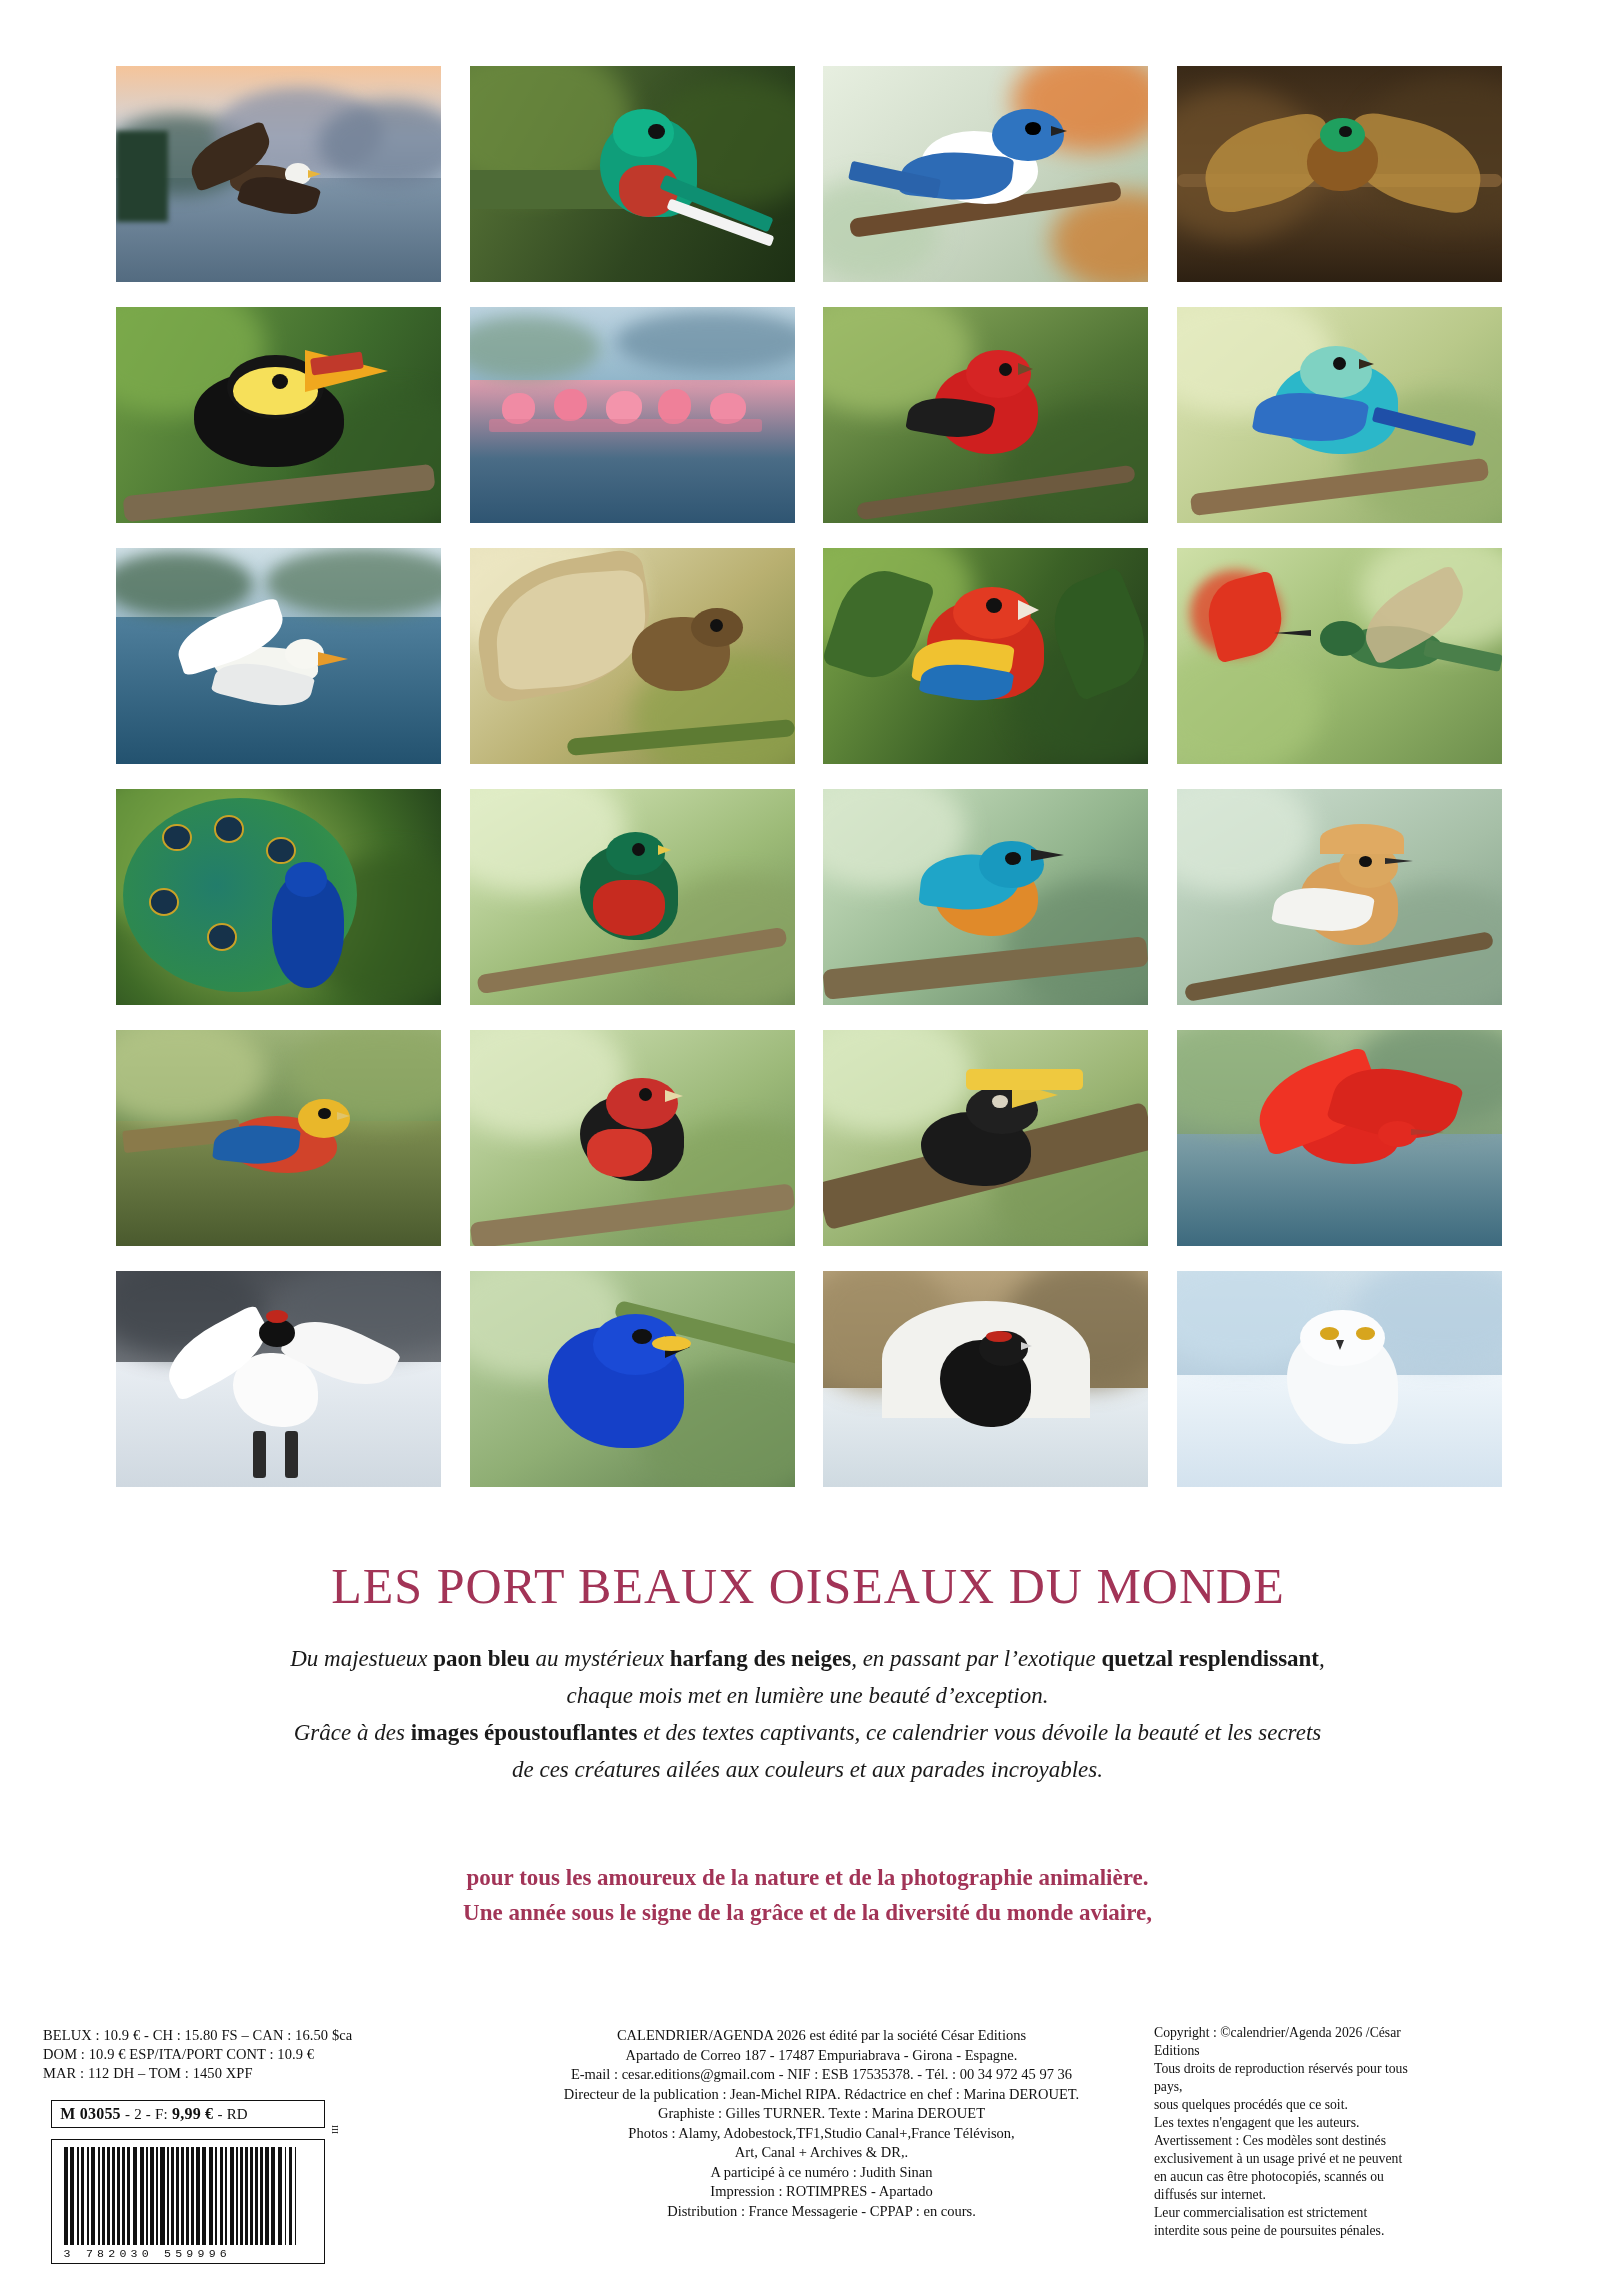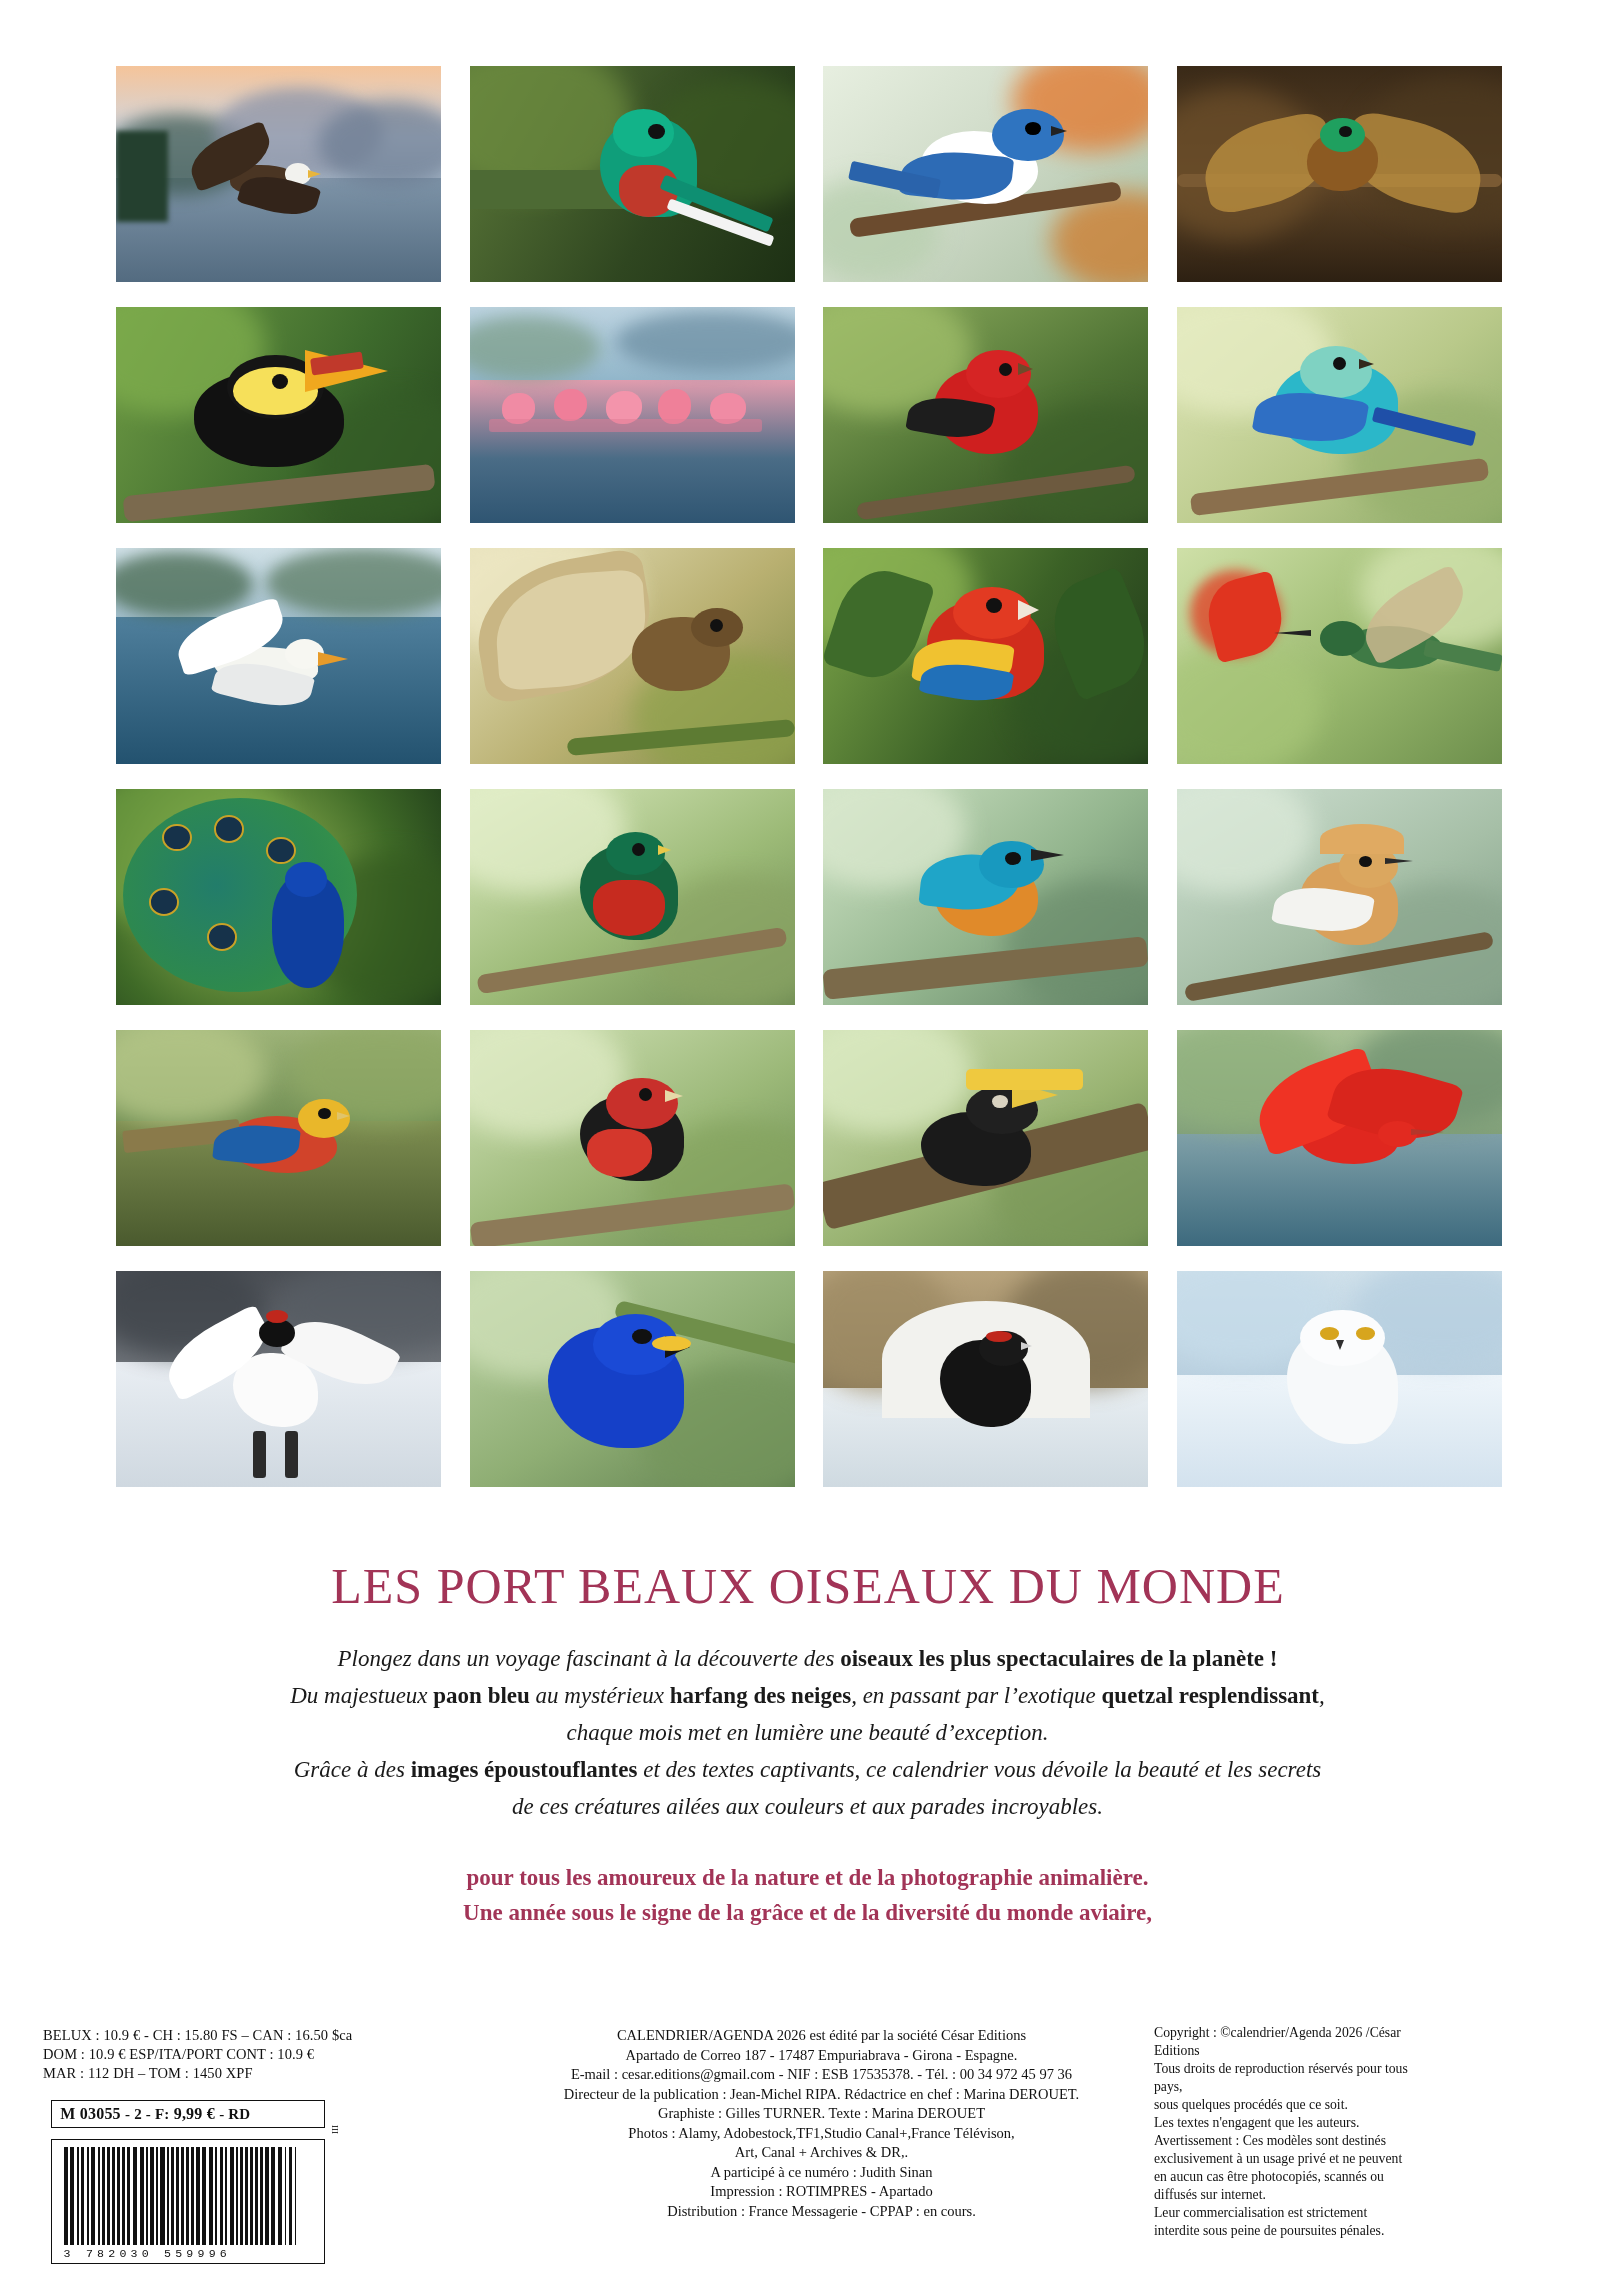--- a/index.html
+++ b/index.html
@@ -126,21 +126,21 @@
     width: 274px;
     height: 28px;
     border: 1.7px solid #111;
     box-sizing: border-box;
     font-size: 16px;
     line-height: 25px;
     padding-left: 8.3px;
     font-weight: bold;
     letter-spacing: 0.2px;
   }
-  .price-box .small { font-weight: bold; font-size: 15px; }
+  .price-box .small { font-weight: normal; font-size: 15px; }
 
   
   .barcode {
     position: absolute;
     left: 51px;
     top: 2139px;
     width: 274px;
     height: 125px;
     background: #fff;
     border: 0.8px solid #111;
@@ -496,21 +496,20 @@
     <div class="eye" style="left:44%;top:26%;width:6%;height:6%;background:#d7a51e"></div>
     <div class="eye" style="left:55%;top:26%;width:6%;height:6%;background:#d7a51e"></div>
     <div class="beak" style="left:49%;top:32%;border-top:10px solid #2f2f2f;border-left:4.2px solid transparent;border-right:4.2px solid transparent"></div>
   </div>
 
 </div>
 
 <div class="title">LES PORT BEAUX OISEAUX DU MONDE</div>
 
 <div class="blurb">
-  <div>Plongez dans un voyage fascinant à la découverte des <b>oiseaux les plus spectaculaires de la planète !</b></div>
   <div>Du majestueux <b>paon bleu</b> au mystérieux <b>harfang des neiges</b>, en passant par l’exotique <b>quetzal resplendissant</b>,</div>
   <div>chaque mois met en lumière une beauté d’exception.</div>
   <div>Grâce à des <b>images époustouflantes</b> et des textes captivants, ce calendrier vous dévoile la beauté et les secrets</div>
   <div>de ces créatures ailées aux couleurs et aux parades incroyables.</div>
 </div>
 
 <div class="tagline">
   <div>pour tous les amoureux de la nature et de la photographie animalière.</div>
   <div>Une année sous le signe de la grâce et de la diversité du monde aviaire,</div>
 </div>

